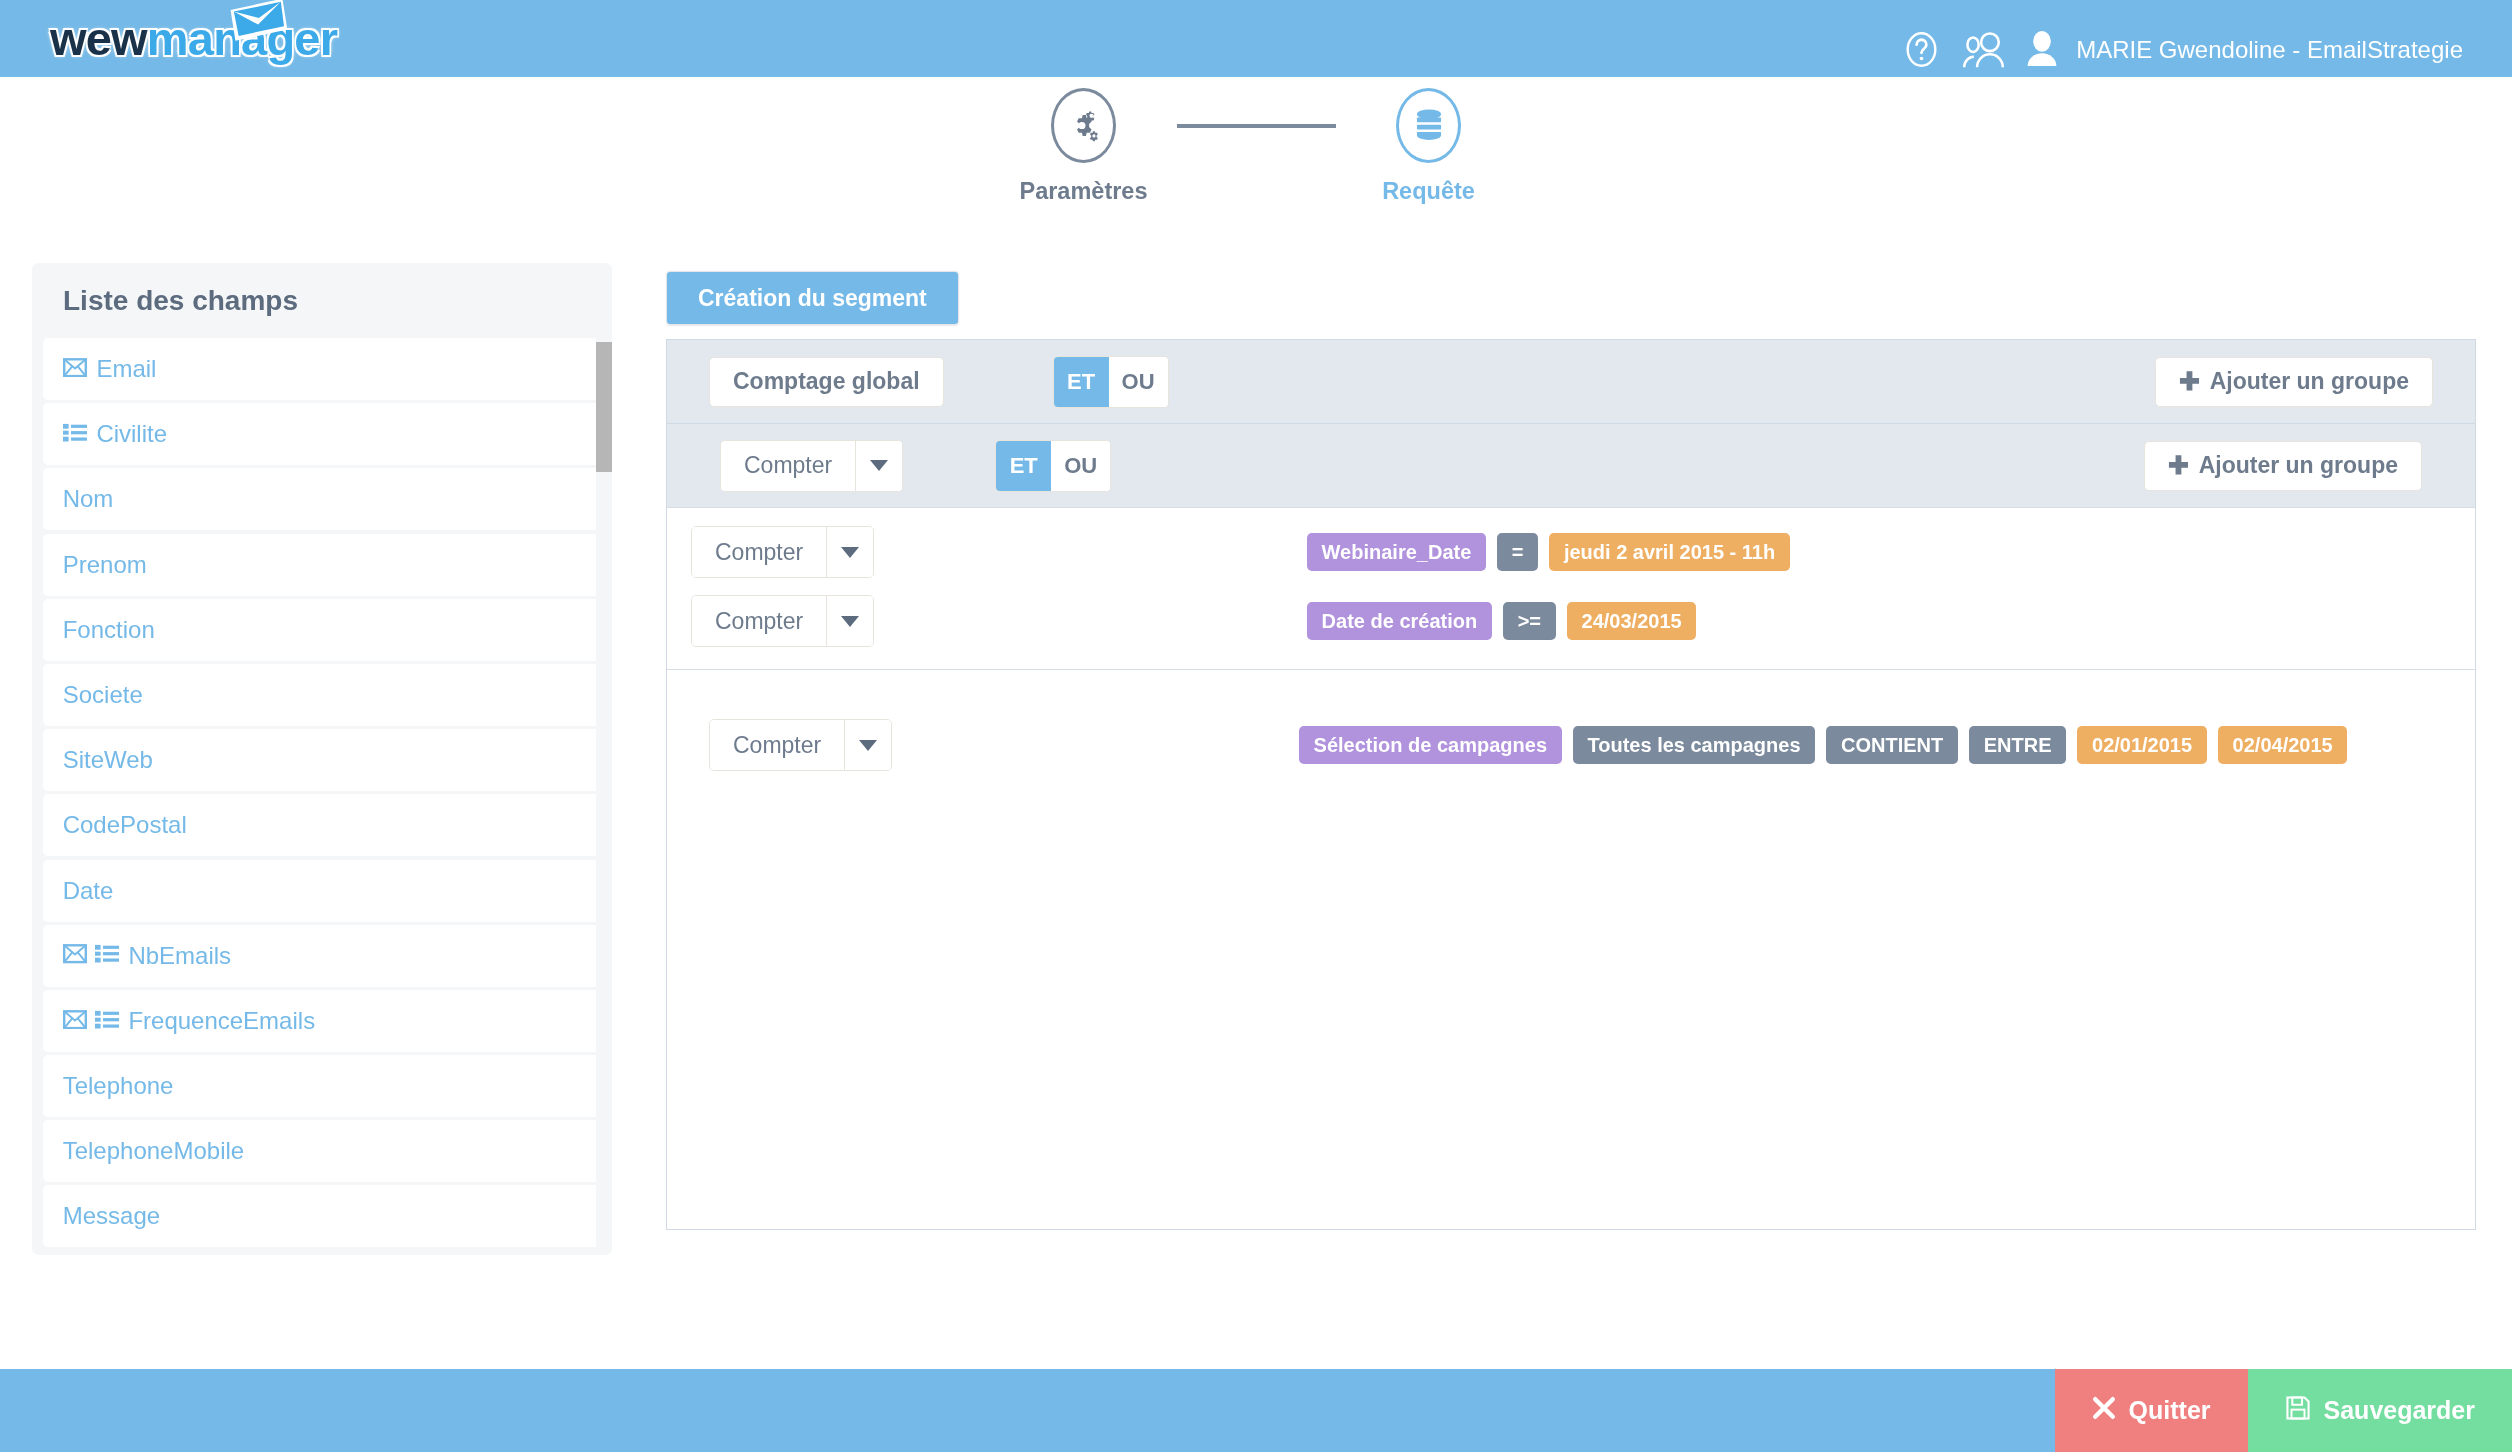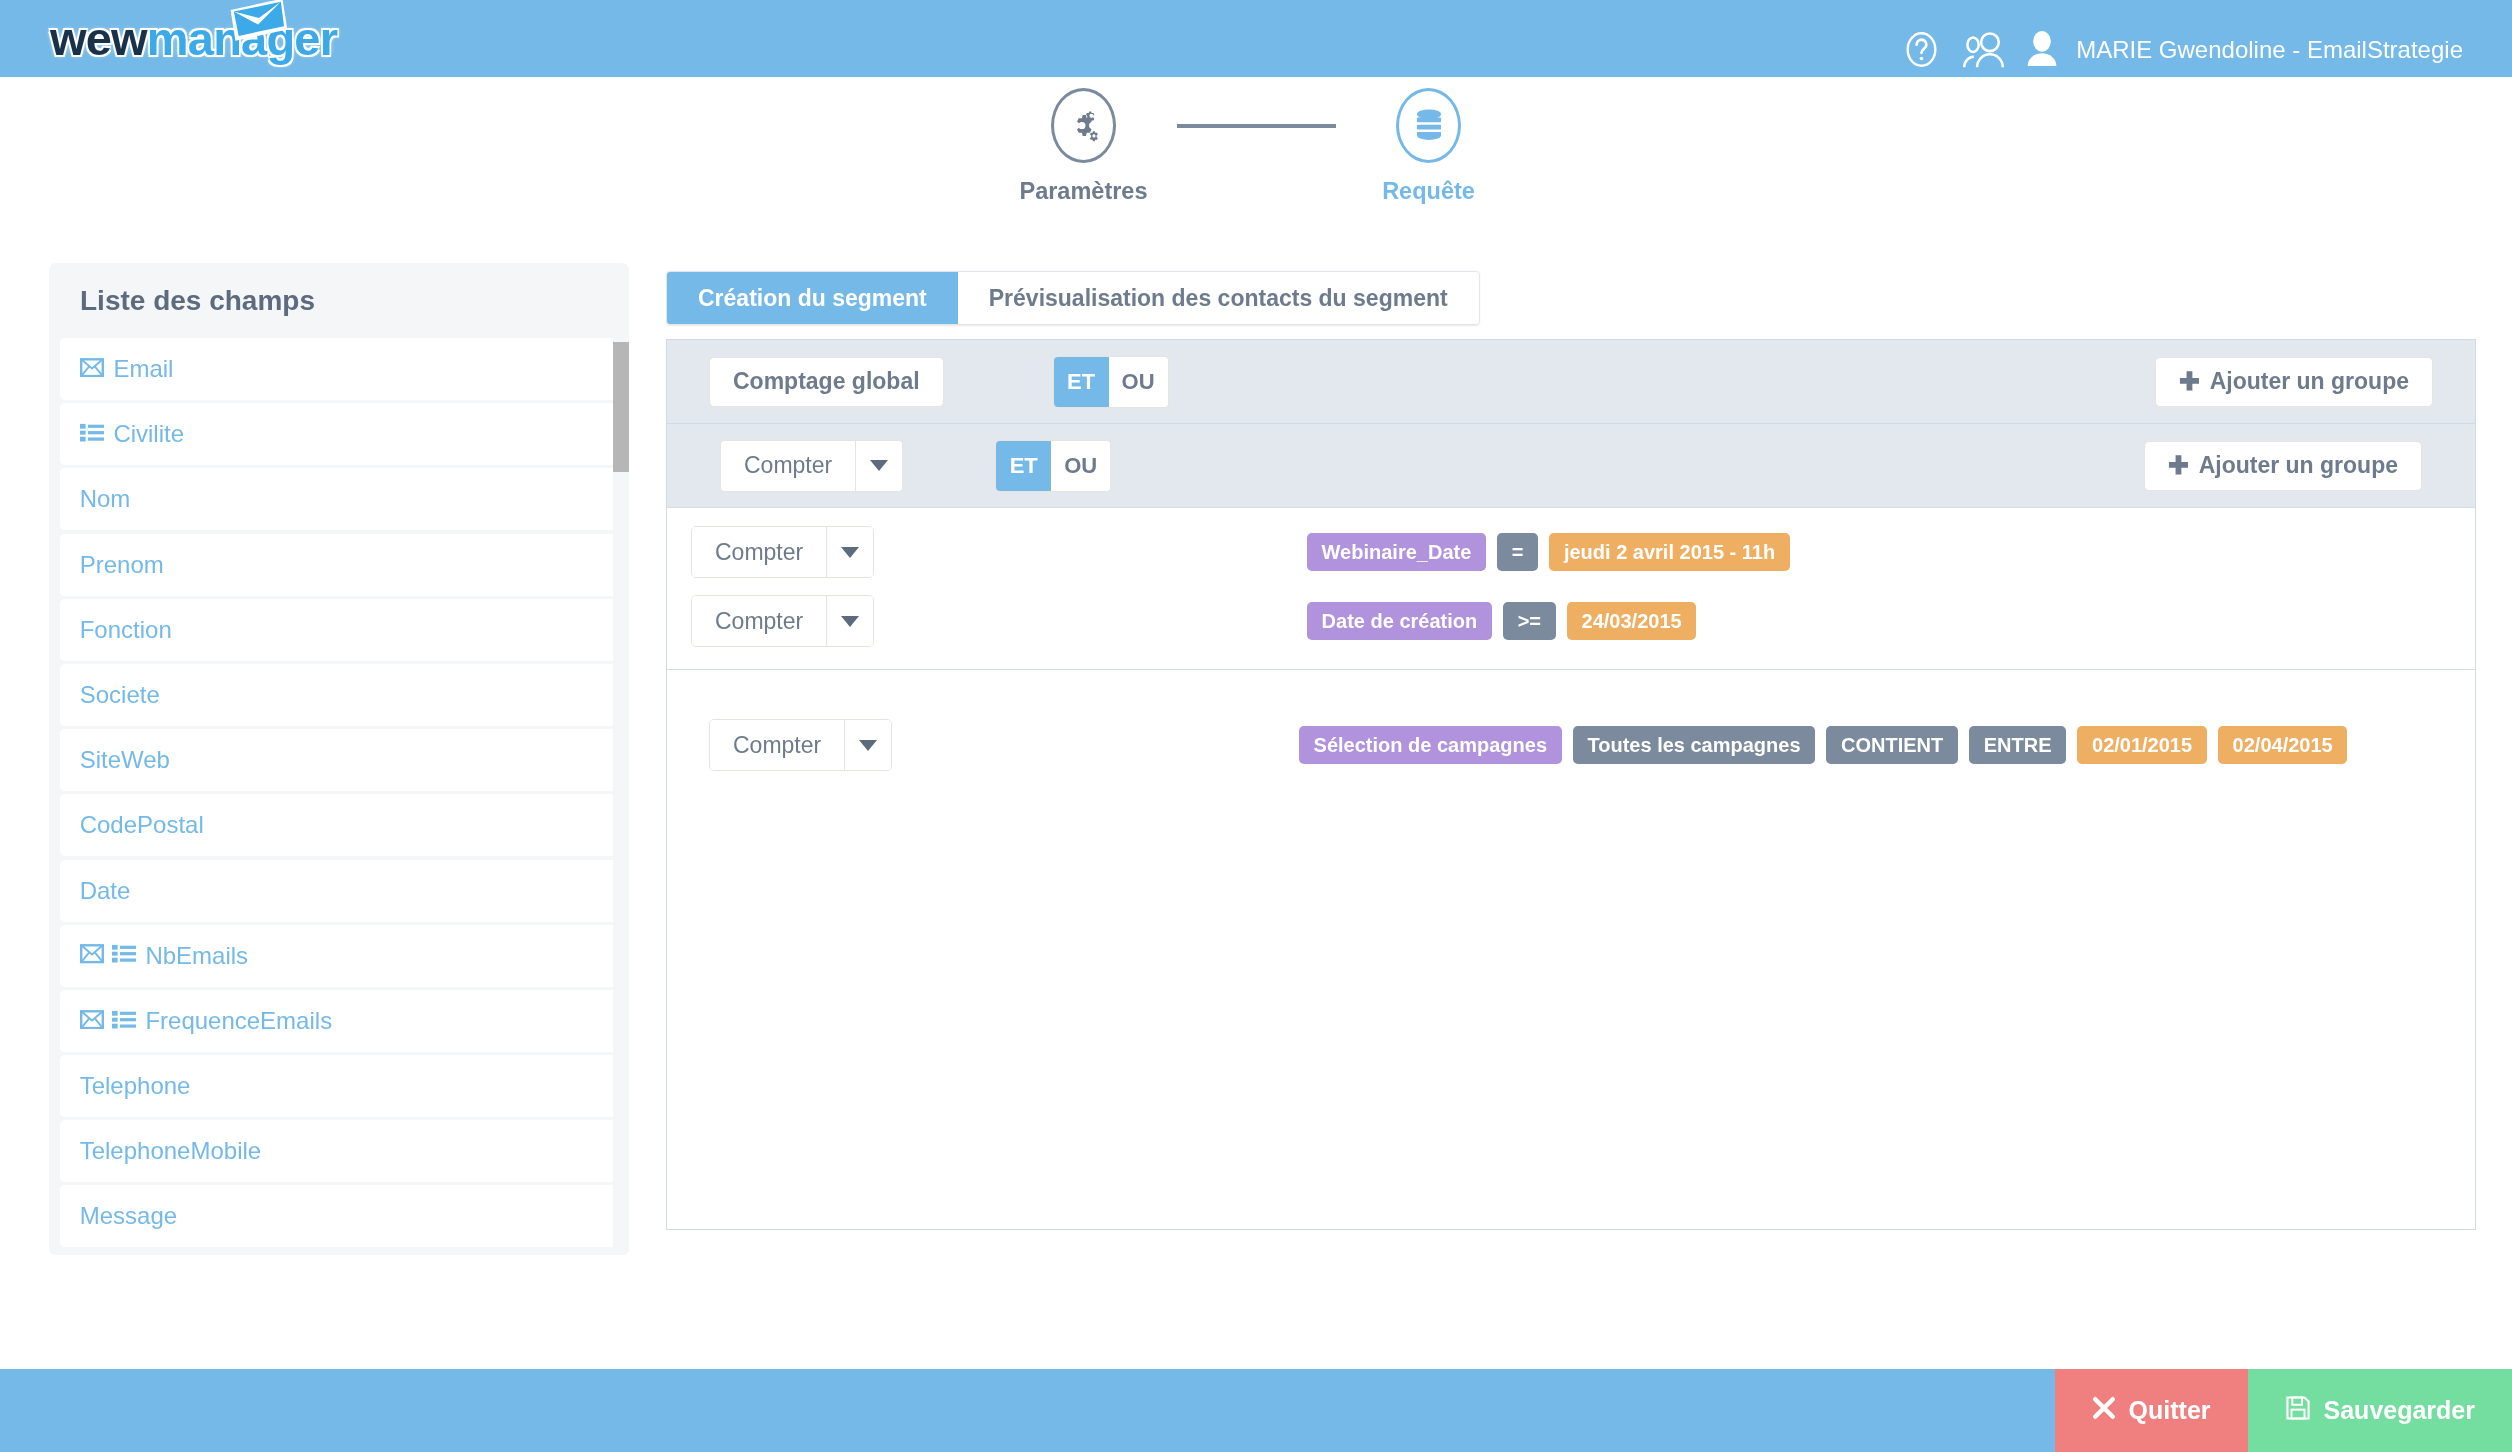--- a/index.html
+++ b/index.html
@@ -53,21 +53,21 @@
     margin-top: 14.6px; font-size: 23.5px; font-weight: 700; color: #6d7b8d;
     white-space: nowrap;
   }
   .step.active .step-label { color: #74b9e7; }
   .step-line {
     width: 159px; height: 4px; background: #7b8a9c; margin-top: 36px;
   }
 
   
   .sidebar {
-    position: absolute; left: 49px; top: 263px;
+    position: absolute; left: 32px; top: 263px;
     width: 580px; height: 992px;
     background: #f4f6f8;
     border-radius: 6.5px;
     overflow: hidden;
     text-align: right;
   }
   .sidebar-header {
     height: 75px; display: flex; align-items: center;
     padding-left: 31px;
   }
@@ -395,23 +395,20 @@
         <span class="field-label">Message</span>
       </div>
     </div>
   <div class="scroll-track"></div>
   <div class="scroll-thumb"></div>
 </div>
 
 <div class="tabs">
   <div class="tab active">
     <span>Création du segment</span>
-  </div>
-  <div class="tab">
-    <span>Prévisualisation des contacts du segment</span>
   </div>
 </div>
 
 <div class="panel">
 
   <div class="toolbar-row">
     <div class="btn-plain" style="margin-left:42px;">
       <span>Comptage global</span>
     </div>
     <div class="etou" style="margin-left:109px;">

